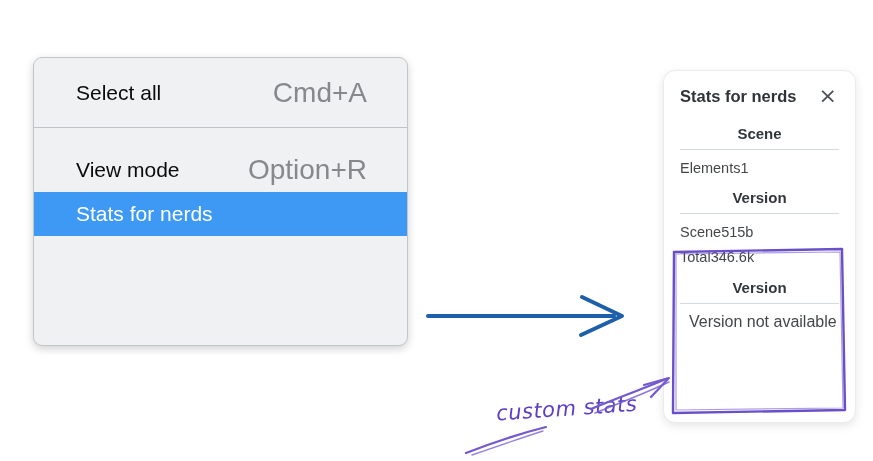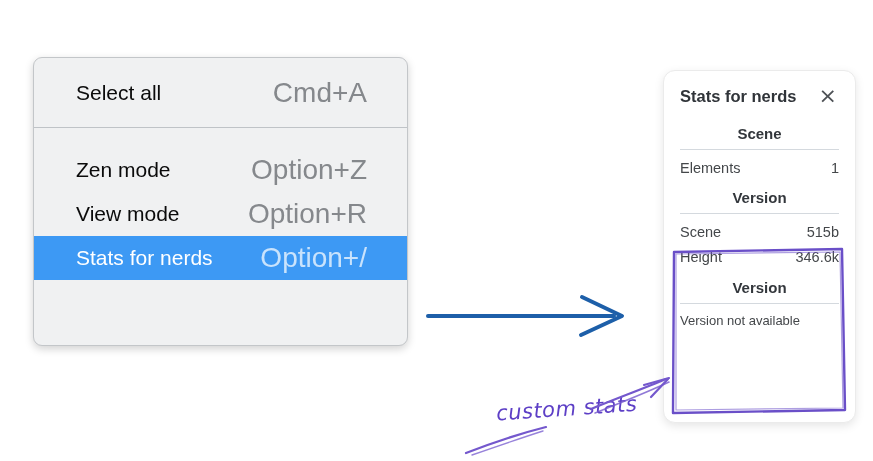--- a/index.html
+++ b/index.html
@@ -35,23 +35,23 @@
     color: #44474a;
   }
   .panel-header { display: flex; align-items: center; justify-content: space-between;
     height: 26px; margin-bottom: 16px; }
   .panel-title { font-size: 16.5px; font-weight: bold; color: #303439; }
   .close-btn { background: none; border: none; font-size: 22px; line-height: 20px;
     color: #4e5256; cursor: pointer; padding: 0 2px; font-family: "DejaVu Sans", sans-serif; }
   .section-heading { text-align: center; font-size: 15px; font-weight: bold;
     color: #33373c; margin: 9px 0 7px; }
   .section-rule { border: none; border-top: 1px solid #d4d9de; margin: 0 0 5px; }
-  .stat-row { display: flex; justify-content: space-between; align-items: center;
+  .stat-row { display: flex; align-items: center;
     font-size: 14.5px; padding: 4.6px 0; color: #44474a; }
-  .stat-note { font-size: 13px; padding: 4.6px 0; color: #44474a; }
+  .stat-note { font-size: 16px; padding: 4.6px 0; color: #44474a; margin-left: 9px; }
 
   
   .overlay { position: absolute; left: 0; top: 0; width: 873px; height: 461px;
     pointer-events: none; }
   .custom-stats-label {
     position: absolute; left: 496px; top: 396px; width: 160px;
     font-size: 21px; font-weight: 500; letter-spacing: 0.5px;
     color: #5d3fc6; transform: rotate(-4deg);
     font-family: "DejaVu Sans", sans-serif; font-style: italic;
   }
@@ -62,30 +62,25 @@
 <div class="stage">
 
   <div class="context-menu">
     <div class="menu-item first">
       <span>Select all</span>
       <span class="shortcut">Cmd+A</span>
     </div>
     <div class="menu-divider"></div>
     <div class="menu-group">
       <div class="menu-item">
-        <span>Zen mode</span>
-        <span class="shortcut">Option+Z</span>
-      </div>
-      <div class="menu-item">
         <span>View mode</span>
         <span class="shortcut">Option+R</span>
       </div>
       <div class="menu-item selected">
         <span>Stats for nerds</span>
-        <span class="shortcut">Option+/</span>
       </div>
     </div>
   </div>
 
   <div class="stats-panel">
     <div class="panel-header">
       <span class="panel-title">Stats for nerds</span>
       <button class="close-btn">×</button>
     </div>
 
@@ -99,21 +94,21 @@
     </div>
 
     <div>
       <div class="section-heading">Version</div>
       <hr class="section-rule">
       <div class="stat-row">
         <span>Scene</span>
         <span>515b</span>
       </div>
       <div class="stat-row">
-        <span>Height</span>
+        <span>Total</span>
         <span>346.6k</span>
       </div>
     </div>
 
     <div>
       <div class="section-heading">Version</div>
       <hr class="section-rule">
       <div class="stat-note">Version not available</div>
     </div>
   </div>

